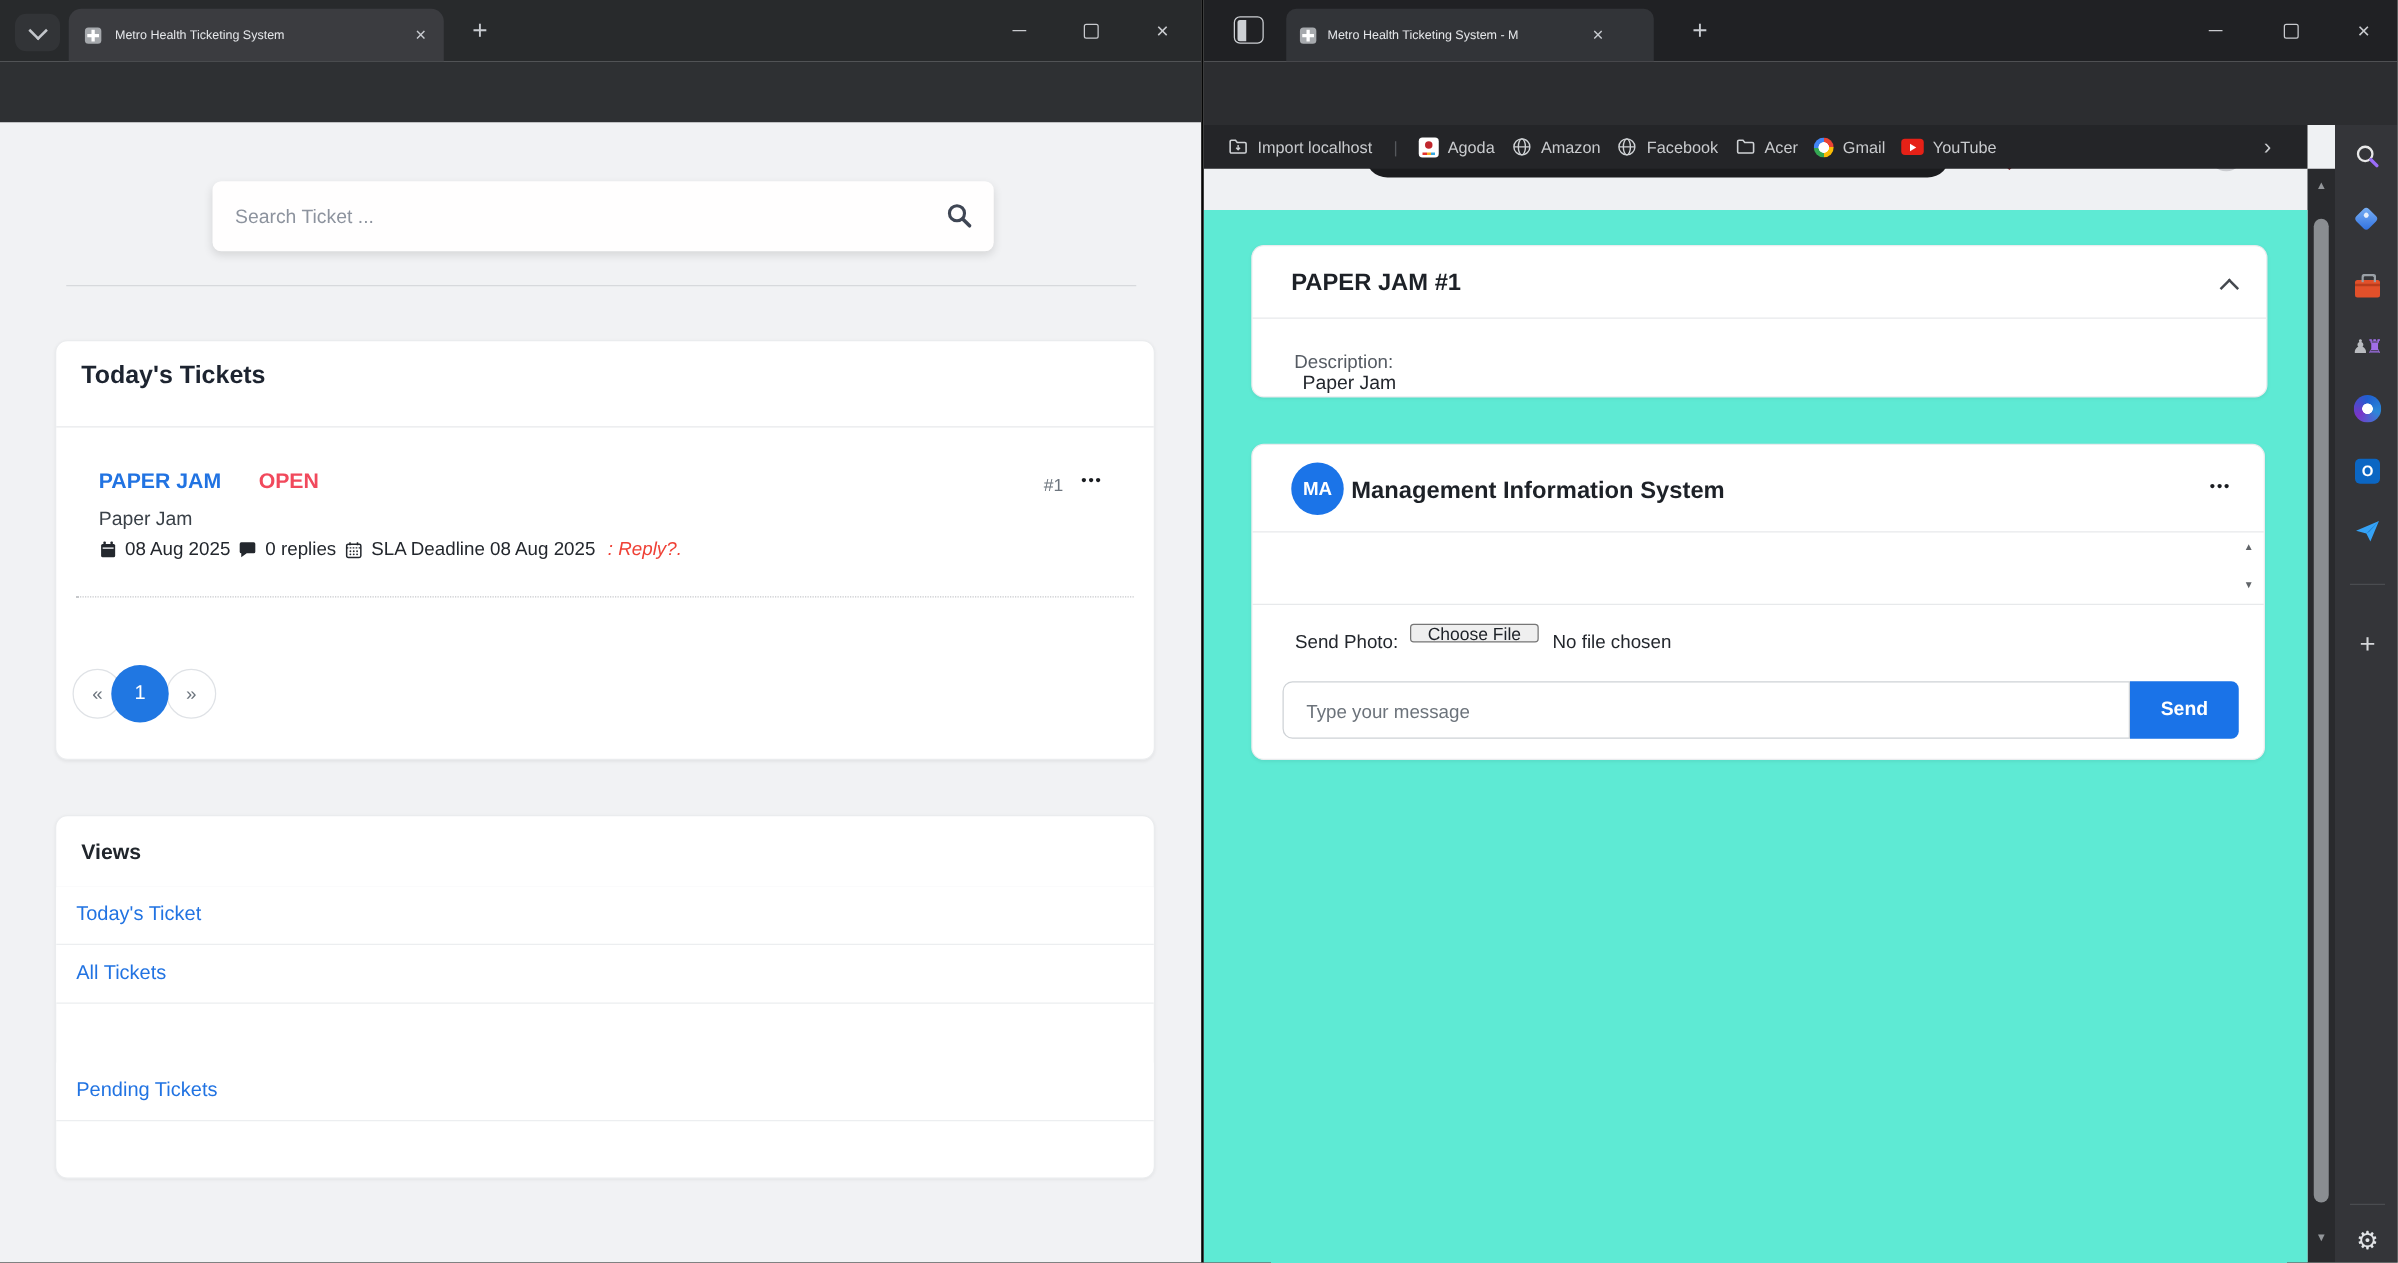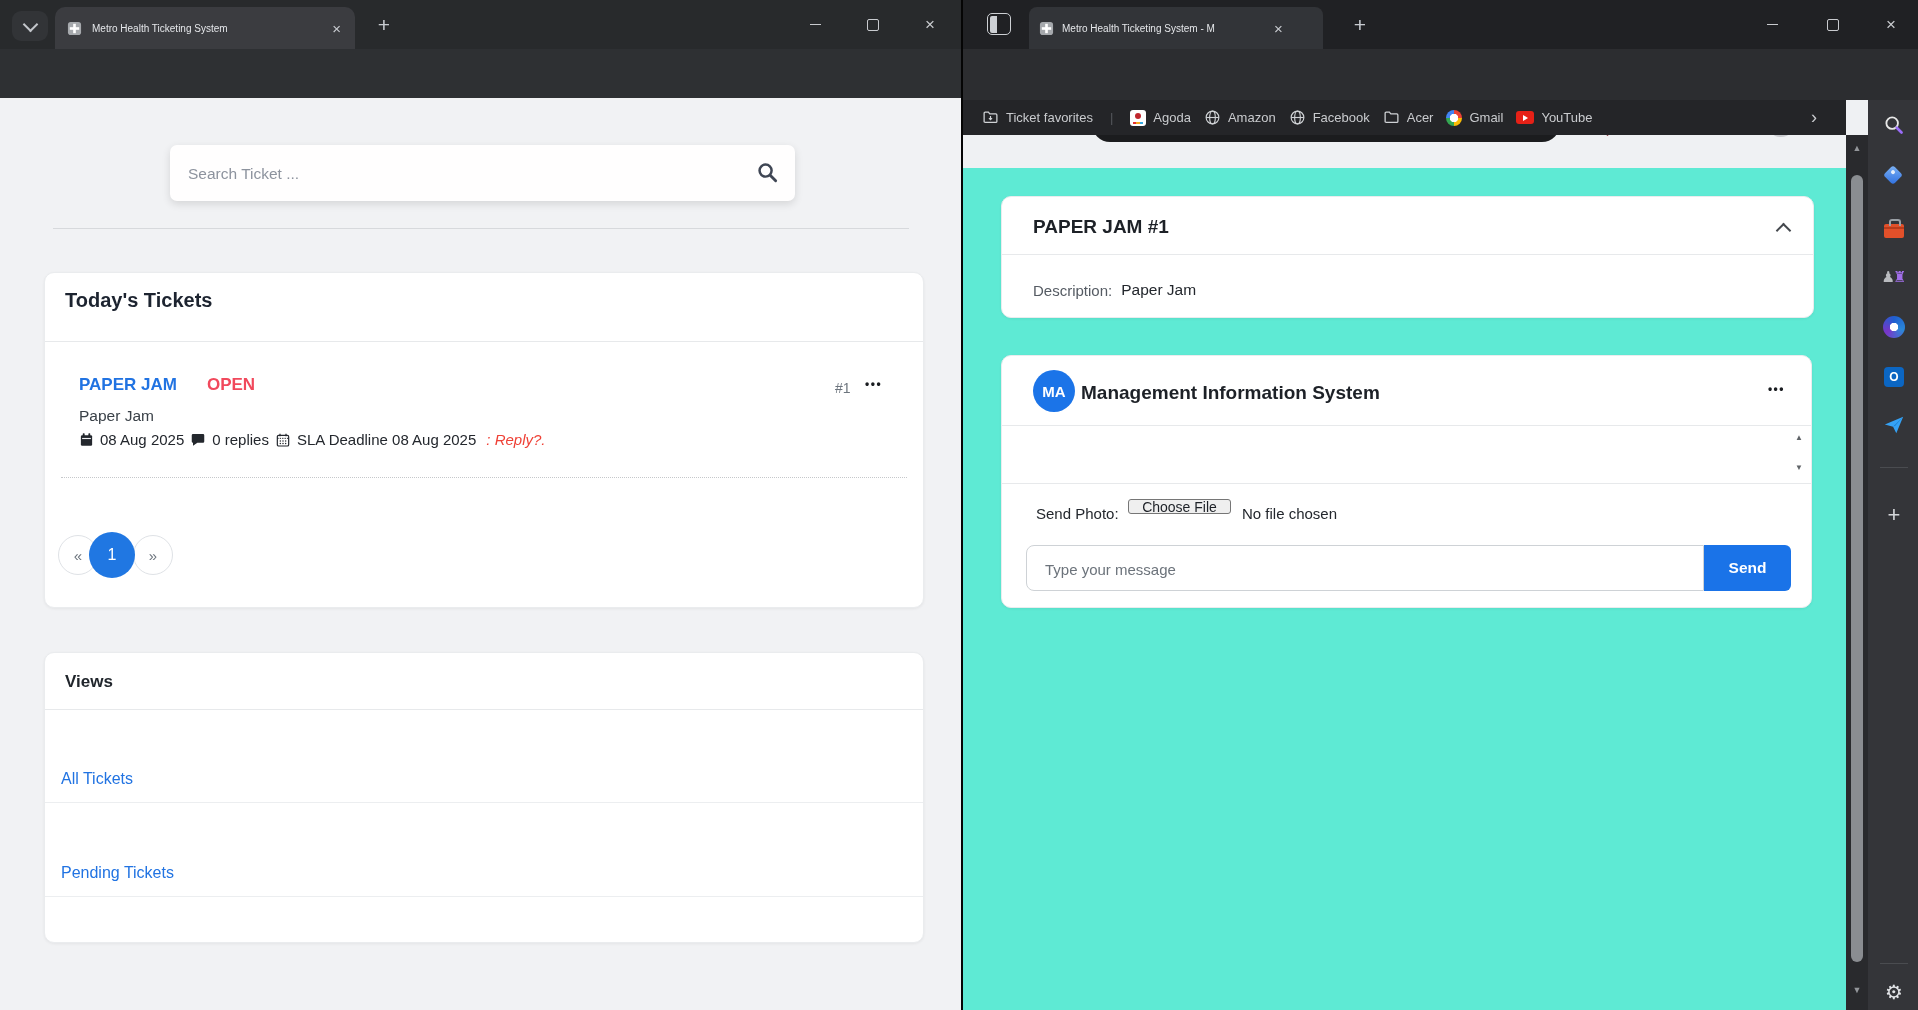--- a/index.html
+++ b/index.html
@@ -257,20 +257,23 @@
         </div>
         <div class="abs dotted" style="left:16px;right:16px;top:204px;"></div>
         <div class="abs pg-circle pg-side" style="left:13px;top:262px;">«</div>
         <div class="abs pg-circle pg-active" style="left:44px;top:259px;">1</div>
         <div class="abs pg-circle pg-side" style="left:88px;top:262px;">»</div>
       </div>
 
       <div class="abs card" style="left:44px;top:554px;width:880px;height:291px;">
         <div class="abs views-title" style="left:20px;top:19px;">Views</div>
         <div class="abs divider" style="top:56px;"></div>
+        <div class="abs view-row" style="top:56px;">
+            <span class="view-link">Today's Ticket</span>
+          </div>
         <div class="abs view-row" style="top:103px;">
             <span class="view-link">All Tickets</span>
           </div>
         <div class="abs view-row" style="top:197px;">
             <span class="view-link">Pending Tickets</span>
           </div>
       </div>
     </div>
   </div>
 
@@ -349,21 +352,21 @@
       <div class="abs tool-ic" style="left:862px;top:60px;width:26px;height:26px;font-size:19px;">⋯</div>
       <div class="abs copilot" style="left:916px;top:62px;"></div>
     </div>
 
     <div class="r-favbar abs">
       <span class="fav-item">
         <svg width="17" height="17" viewBox="0 0 24 24">
           <path d="M3 6a1.5 1.5 0 0 1 1.5-1.5H9l2 2.5h8.5A1.5 1.5 0 0 1 21 8.5v9A1.5 1.5 0 0 1 19.5 19h-15A1.5 1.5 0 0 1 3 17.5z" fill="none" stroke="#cfd2d5" stroke-width="1.8"></path>
           <path d="M12 10v5M9.8 13l2.2 2.2L14.2 13" fill="none" stroke="#cfd2d5" stroke-width="1.6"></path>
         </svg>
-        <span>Ticket favorites</span>
+        <span>Import localhost</span>
       </span>
       <span class="fav-sep">|</span>
       <span class="fav-item">
           <i class="agoda"></i>
           <span>Agoda</span>
         </span>
       <span class="fav-item">
         <svg width="17" height="17" viewBox="0 0 24 24">
             <g fill="none" stroke="#cfd2d5" stroke-width="1.6">
               <circle cx="12" cy="12" r="9"></circle>
@@ -441,21 +444,21 @@
       <div class="abs sb-ic plus-sb" style="top:400px;">+</div>
       <div class="abs sb-div" style="top:863px;"></div>
       <div class="abs sb-ic gear" style="top:877px;">⚙</div>
     </div>
 
     <div class="abs r-content">
       <div class="abs card cardA">
         <div class="abs panel-title" style="left:31px;top:19px;">PAPER JAM #1</div>
         <i class="abs chev-up" style="right:24px;top:24px;color:#44484e;"></i>
         <div class="abs divider" style="top:57px;"></div>
-        <div class="abs flex" style="left:31px;top:84px;">
+        <div class="abs flex" style="left:31px;top:84px;flex-direction:column;">
           <span class="desc-label">Description:</span>
           <span class="desc-val">Paper Jam</span>
         </div>
       </div>
 
       <div class="abs card cardB">
         <div class="abs ma-avatar" style="left:31px;top:14px;">MA</div>
         <div class="abs panel-title" style="left:79px;top:26px;">Management Information System</div>
         <span class="abs t-dots" style="right:26px;top:26px;">•••</span>
         <div class="abs divider" style="top:69px;"></div>

